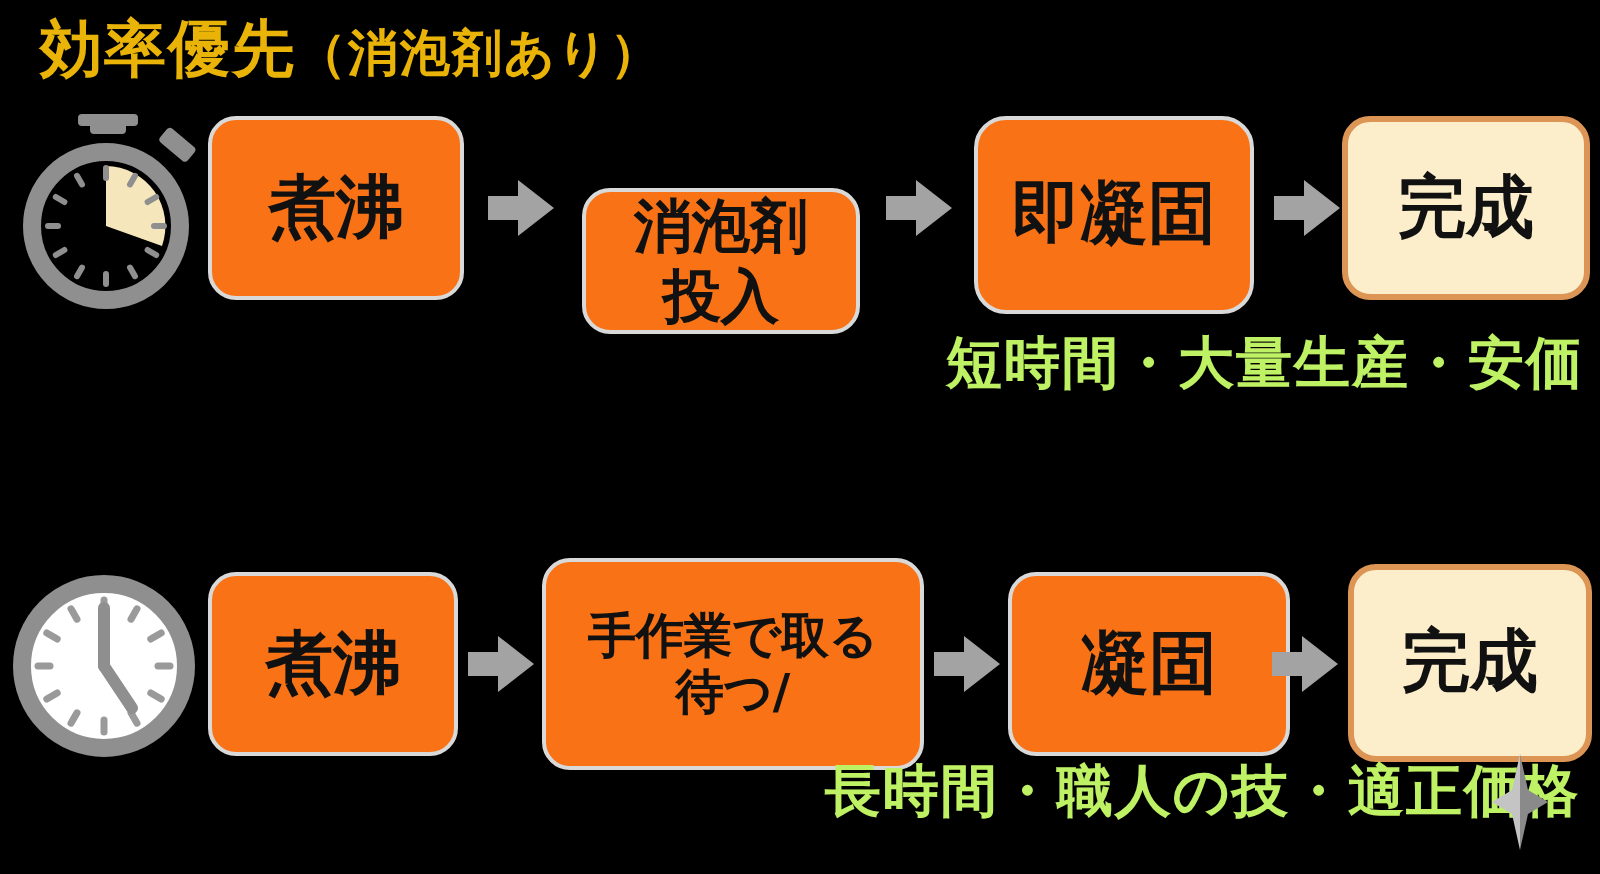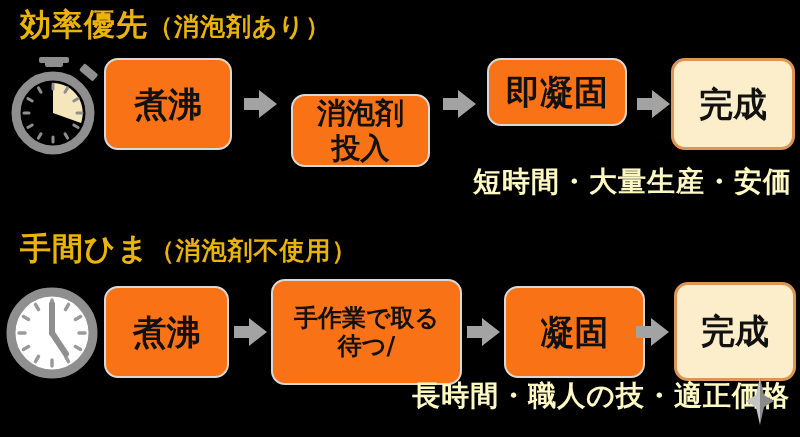--- a/index.html
+++ b/index.html
@@ -49,21 +49,21 @@
   .box .line { line-height: 1.18; white-space: nowrap; }
   .box.final {
     background: #fdeecb;
     border: 3px solid #dd9555;
   }
   .fs-big .line { font-size: 34px; }
   .fs-mid .line { font-size: 29px; }
   .fs-small .line { font-size: 24px; }
   .caption {
     position: absolute;
-    color: #fef9c3;
+    color: #bef264;
     font-weight: 700;
     font-size: 28px;
     white-space: nowrap;
     letter-spacing: 1px;
   }
   svg { display: block; }
 </style>
 </head>
 <body>
 
@@ -113,40 +113,37 @@
       <div class="line">消泡剤</div>
       <div class="line">投入</div>
     </div>
 
     <span style="left:443px; top:30px;">
       <svg width="34" height="34" viewBox="0 0 34 34">
           <path d="M0 11 L15 11 L15 3 L33 17 L15 31 L15 23 L0 23 Z" fill="#a3a3a3"></path>
         </svg>
     </span>
 
-    <div class="box fs-big" style="left:487px; top:1px; width:140px; height:68px;">
+    <div class="box fs-big" style="left:487px; top:1px; width:140px; height:99px;border-radius:16px;">
       <div class="line">即凝固</div>
     </div>
 
     <span style="left:637px; top:30px;">
       <svg width="34" height="34" viewBox="0 0 34 34">
           <path d="M0 11 L15 11 L15 3 L33 17 L15 31 L15 23 L0 23 Z" fill="#a3a3a3"></path>
         </svg>
     </span>
 
     <div class="box final fs-big" style="left:671px; top:1px; width:124px; height:92px;">
       <div class="line">完成</div>
     </div>
   </div>
 
   <div class="caption" style="top:163px; right:8px;">短時間・大量生産・安価</div>
 
-  <div class="section-title" style="top:228px;">
-    <span class="main">手間ひま</span><span class="paren">（消泡剤不使用）</span>
-  </div>
 
   <div class="flow-row" style="top:279px; height:108px;">
 
     <span style="left:6px; top:7px;">
       <svg width="92" height="94" viewBox="0 0 92 94">
         <circle cx="46" cy="47" r="41" fill="#ffffff" stroke="#8f8f8f" stroke-width="9"></circle>
         <g stroke="#9a9a9a" stroke-width="3.5" stroke-linecap="round">
           <line x1="46" y1="14" x2="46" y2="20"></line>
           <line x1="62.5" y1="18.4" x2="59.5" y2="23.6"></line>
           <line x1="74.6" y1="30.5" x2="69.4" y2="33.5"></line>

